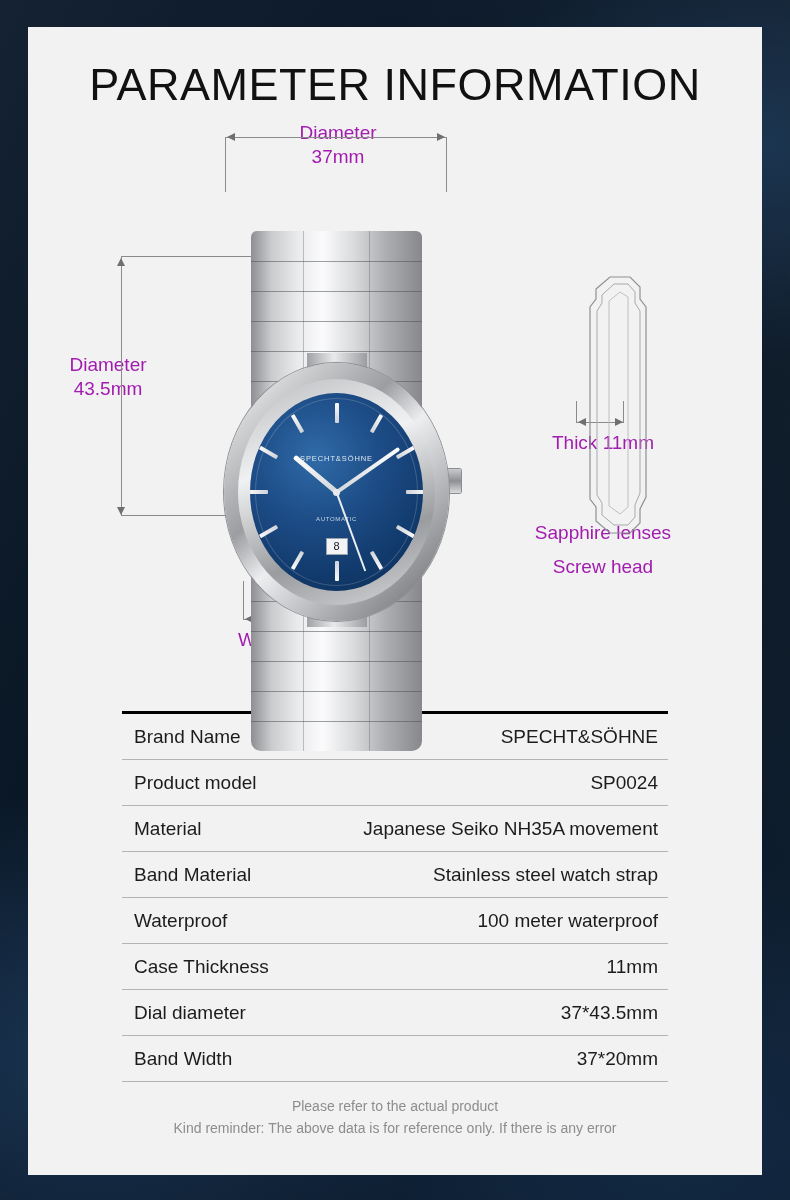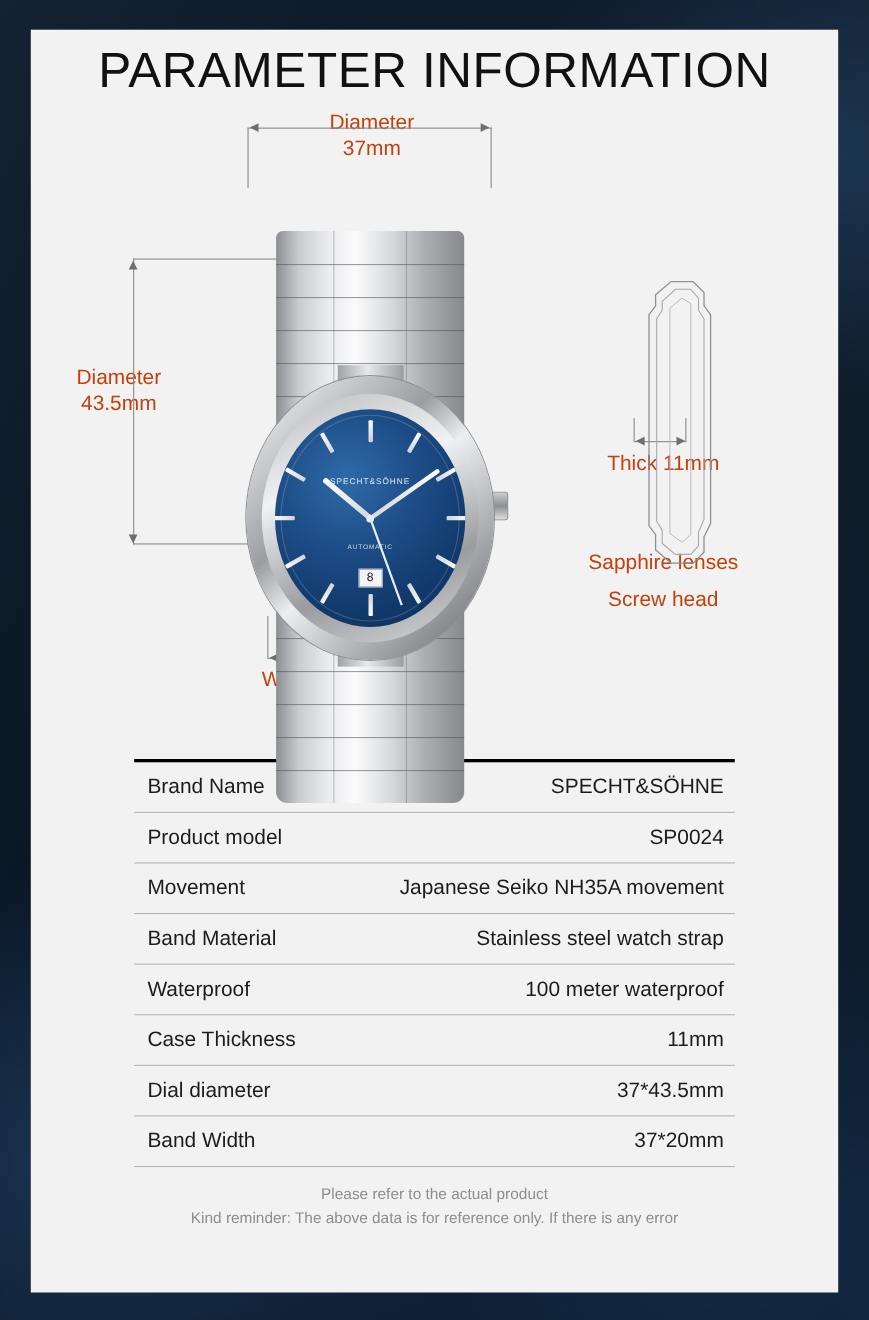--- a/index.html
+++ b/index.html
@@ -38,35 +38,35 @@
     width: 734px;
     height: 1148px;
     background: #f2f2f2;
     overflow: hidden;
   }
   .title {
     text-align: center;
     font-size: 45px;
     letter-spacing: 0.5px;
     color: #111;
-    margin: 11px 0 0 0;
+    margin: 32px 0 0 0;
     font-weight: normal;
     font-family: "Liberation Sans", sans-serif;
   }
 
   
   .diagram {
     position: relative;
     height: 600px;
     width: 734px;
   }
   .dim-label {
     position: absolute;
     font-size: 19px;
-    color: #c2410c;
+    color: #a21caf;
     text-align: center;
     line-height: 1.25;
     white-space: pre-line;
   }
   .line {
     position: absolute;
     background: #8a8a8a;
   }
   .h-line { height: 1px; }
   .v-line { width: 1px; }
@@ -381,21 +381,21 @@
   <div class="specs">
     <div class="spec-row">
       <span class="spec-k">Brand Name</span>
       <span class="spec-v">SPECHT&amp;SÖHNE</span>
     </div>
     <div class="spec-row">
       <span class="spec-k">Product model</span>
       <span class="spec-v">SP0024</span>
     </div>
     <div class="spec-row">
-      <span class="spec-k">Movement</span>
+      <span class="spec-k">Material</span>
       <span class="spec-v">Japanese Seiko NH35A movement</span>
     </div>
     <div class="spec-row">
       <span class="spec-k">Band Material</span>
       <span class="spec-v">Stainless steel watch strap</span>
     </div>
     <div class="spec-row">
       <span class="spec-k">Waterproof</span>
       <span class="spec-v">100 meter waterproof</span>
     </div>

